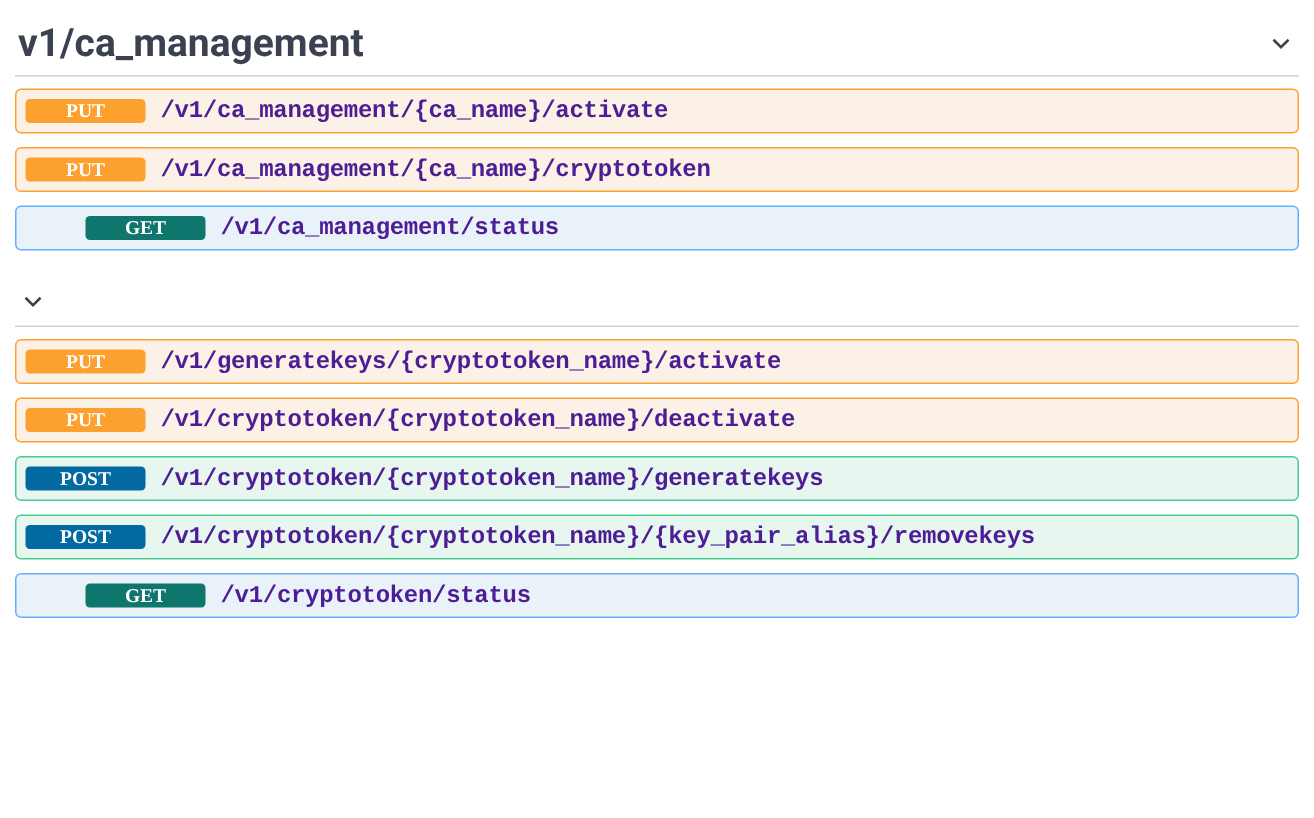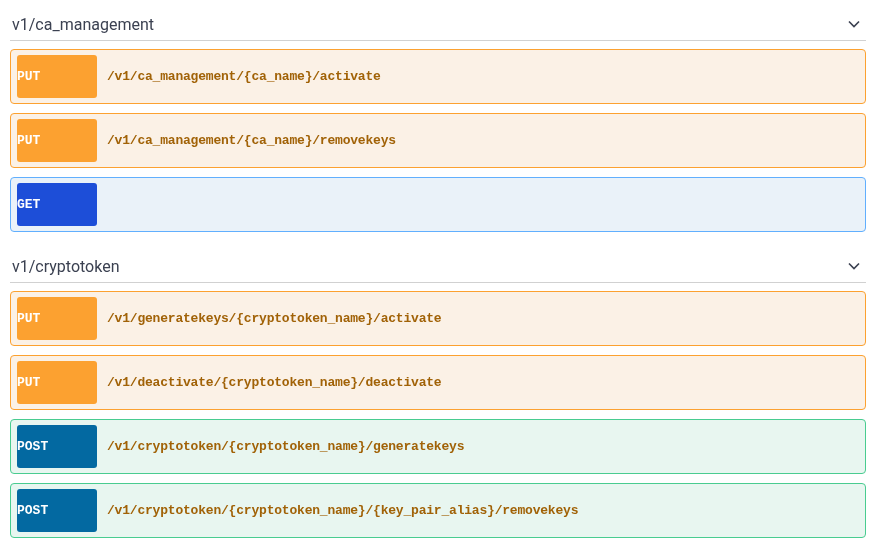--- a/index.html
+++ b/index.html
@@ -1,77 +1,78 @@
 <!DOCTYPE html>
 <html><head>
 <meta charset="utf-8">
 <style>
 * { box-sizing: border-box; margin: 0; padding: 0; }
 body { font-family: -apple-system, BlinkMacSystemFont, "Segoe UI", Roboto, sans-serif; background: #fff; padding: 8px 10px; width: 876px; }
 .section-header { display: flex; justify-content: space-between; align-items: center; border-bottom: 1px solid rgba(0,0,0,0.18); padding: 6px 2px 6px 2px; margin-bottom: 8px; cursor: pointer; }
-.section-title { font-size: 16px; font-weight: 400; color: #3b4151; }
+.section-title { font-size: 26px; font-weight: 700; color: #3b4151; }
 .chevron { color: #3b4151; }
 .chevron svg { width: 20px; height: 20px; display: block; }
 .op-list { margin-bottom: 18px; }
 .op-row { display: flex; align-items: center; border-radius: 4px; padding: 5px 6px; margin-bottom: 9px; cursor: pointer; }
 .op-put { background: #fbf1e6; border: 1px solid #fca130; }
 .op-get { background: #eaf2f9; border: 1px solid #61affe; }
 .op-post { background: #e8f6f0; border: 1px solid #49cc90; }
-.method { color: #fff; font-size: 13px; font-weight: 700; border-radius: 3px; padding: 14px 0; min-width: 80px; margin-right: 10px; font-family: Liberation Mono, monospace; }
+.method { color: #fff; font-size: 13px; font-weight: 700; text-align: center; border-radius: 3px; padding: 0 0; min-width: 80px; margin-right: 10px; font-family: Liberation Serif, serif; }
 .m-put { background: #fca130; }
-.m-get { background: #1d4ed8; }
+.m-get { background: #0f766e; margin-left: 40px; }
 .m-post { background: #0369a1; }
-.path { font-family: "SFMono-Regular", Consolas, "Liberation Mono", Menlo, monospace; font-size: 13px; font-weight: 600; color: #a16207; letter-spacing: -0.2px; }
+.path { font-family: "SFMono-Regular", Consolas, "Liberation Mono", Menlo, monospace; font-size: 16px; font-weight: 600; color: #4c1d95; letter-spacing: -0.2px; }
 </style>
 </head>
 <body>
 
 <div class="section-header">
   <span class="section-title">v1/ca_management</span>
   <span class="chevron">
     <svg viewBox="0 0 24 24" fill="none" stroke="currentColor" stroke-width="2">
         <polyline points="6 9 12 15 18 9"></polyline>
       </svg>
   </span>
 </div>
 <div class="op-list">
   <div class="op-row op-put">
     <span class="method m-put">PUT</span>
     <span class="path">/v1/ca_management/{ca_name}/activate</span>
   </div>
   <div class="op-row op-put">
     <span class="method m-put">PUT</span>
-    <span class="path">/v1/ca_management/{ca_name}/removekeys</span>
+    <span class="path">/v1/ca_management/{ca_name}/cryptotoken</span>
   </div>
   <div class="op-row op-get">
     <span class="method m-get">GET</span>
+    <span class="path">/v1/ca_management/status</span>
   </div>
 </div>
 
 <div class="section-header">
-  <span class="section-title">v1/cryptotoken</span>
   <span class="chevron">
     <svg viewBox="0 0 24 24" fill="none" stroke="currentColor" stroke-width="2">
         <polyline points="6 9 12 15 18 9"></polyline>
       </svg>
   </span>
 </div>
 <div class="op-list">
   <div class="op-row op-put">
     <span class="method m-put">PUT</span>
     <span class="path">/v1/generatekeys/{cryptotoken_name}/activate</span>
   </div>
   <div class="op-row op-put">
     <span class="method m-put">PUT</span>
-    <span class="path">/v1/deactivate/{cryptotoken_name}/deactivate</span>
+    <span class="path">/v1/cryptotoken/{cryptotoken_name}/deactivate</span>
   </div>
   <div class="op-row op-post">
     <span class="method m-post">POST</span>
     <span class="path">/v1/cryptotoken/{cryptotoken_name}/generatekeys</span>
   </div>
   <div class="op-row op-post">
     <span class="method m-post">POST</span>
     <span class="path">/v1/cryptotoken/{cryptotoken_name}/{key_pair_alias}/removekeys</span>
   </div>
   <div class="op-row op-get">
     <span class="method m-get">GET</span>
+    <span class="path">/v1/cryptotoken/status</span>
   </div>
 </div>
 
 </body></html>

